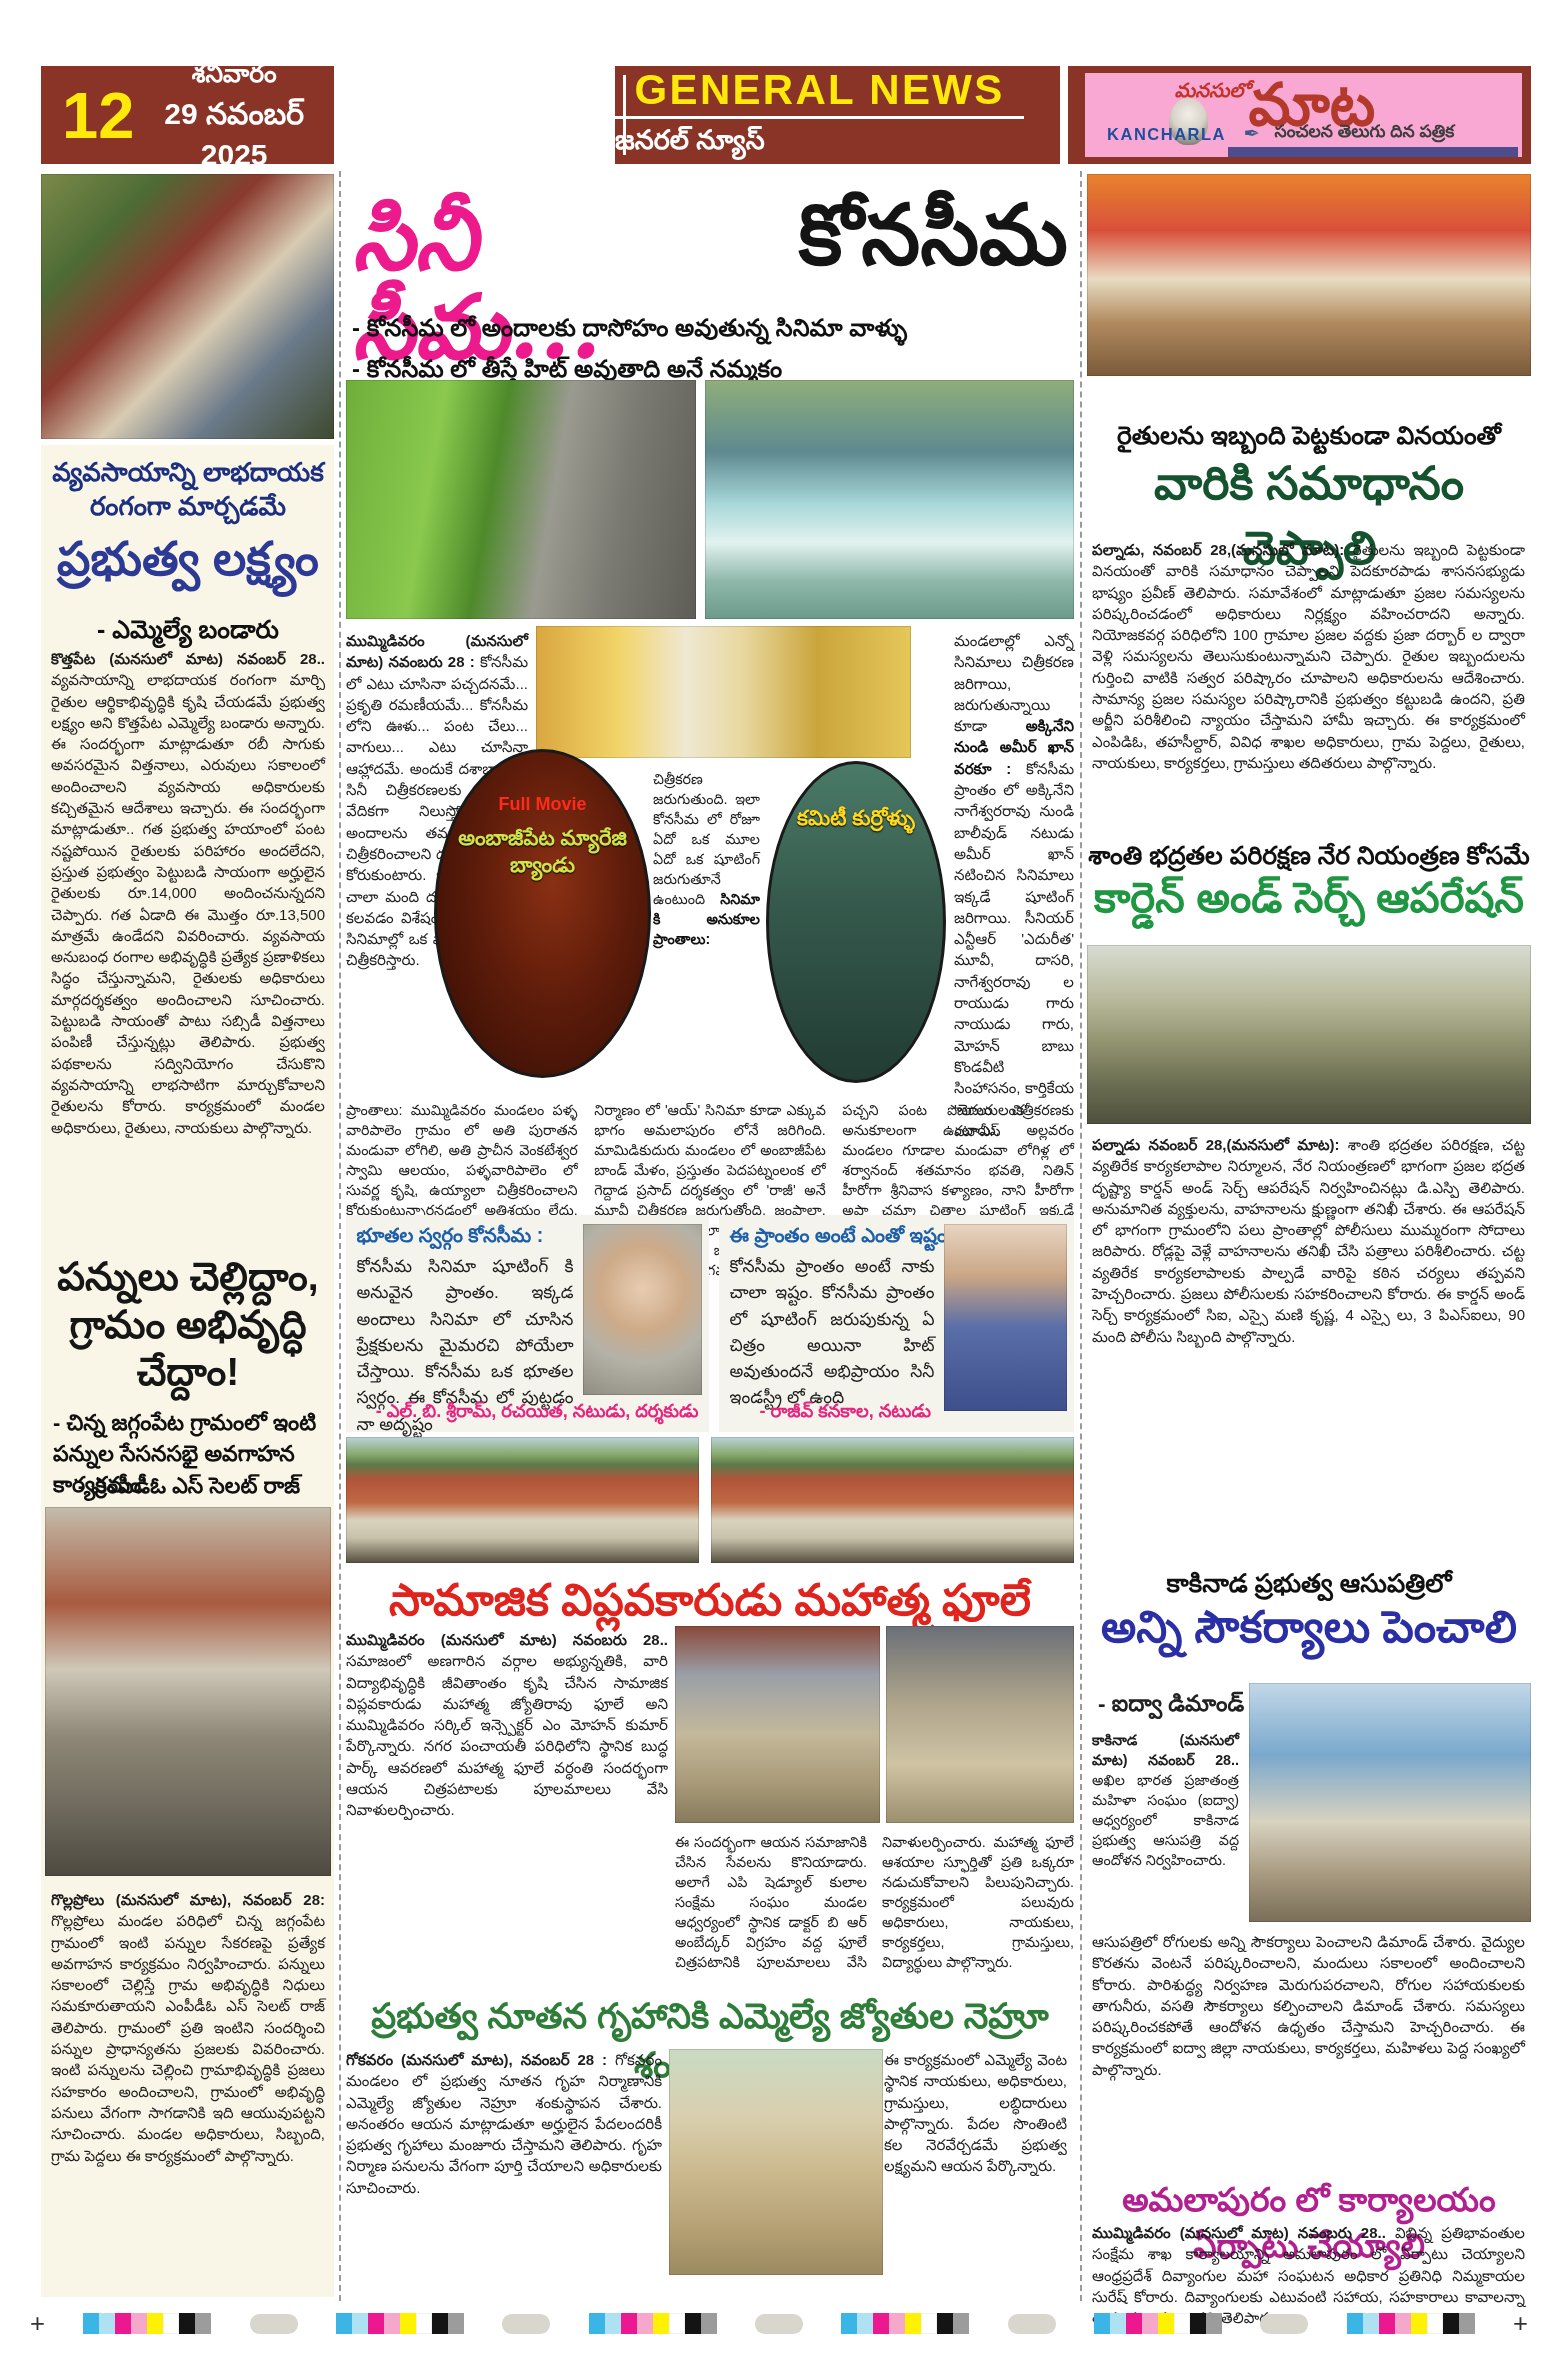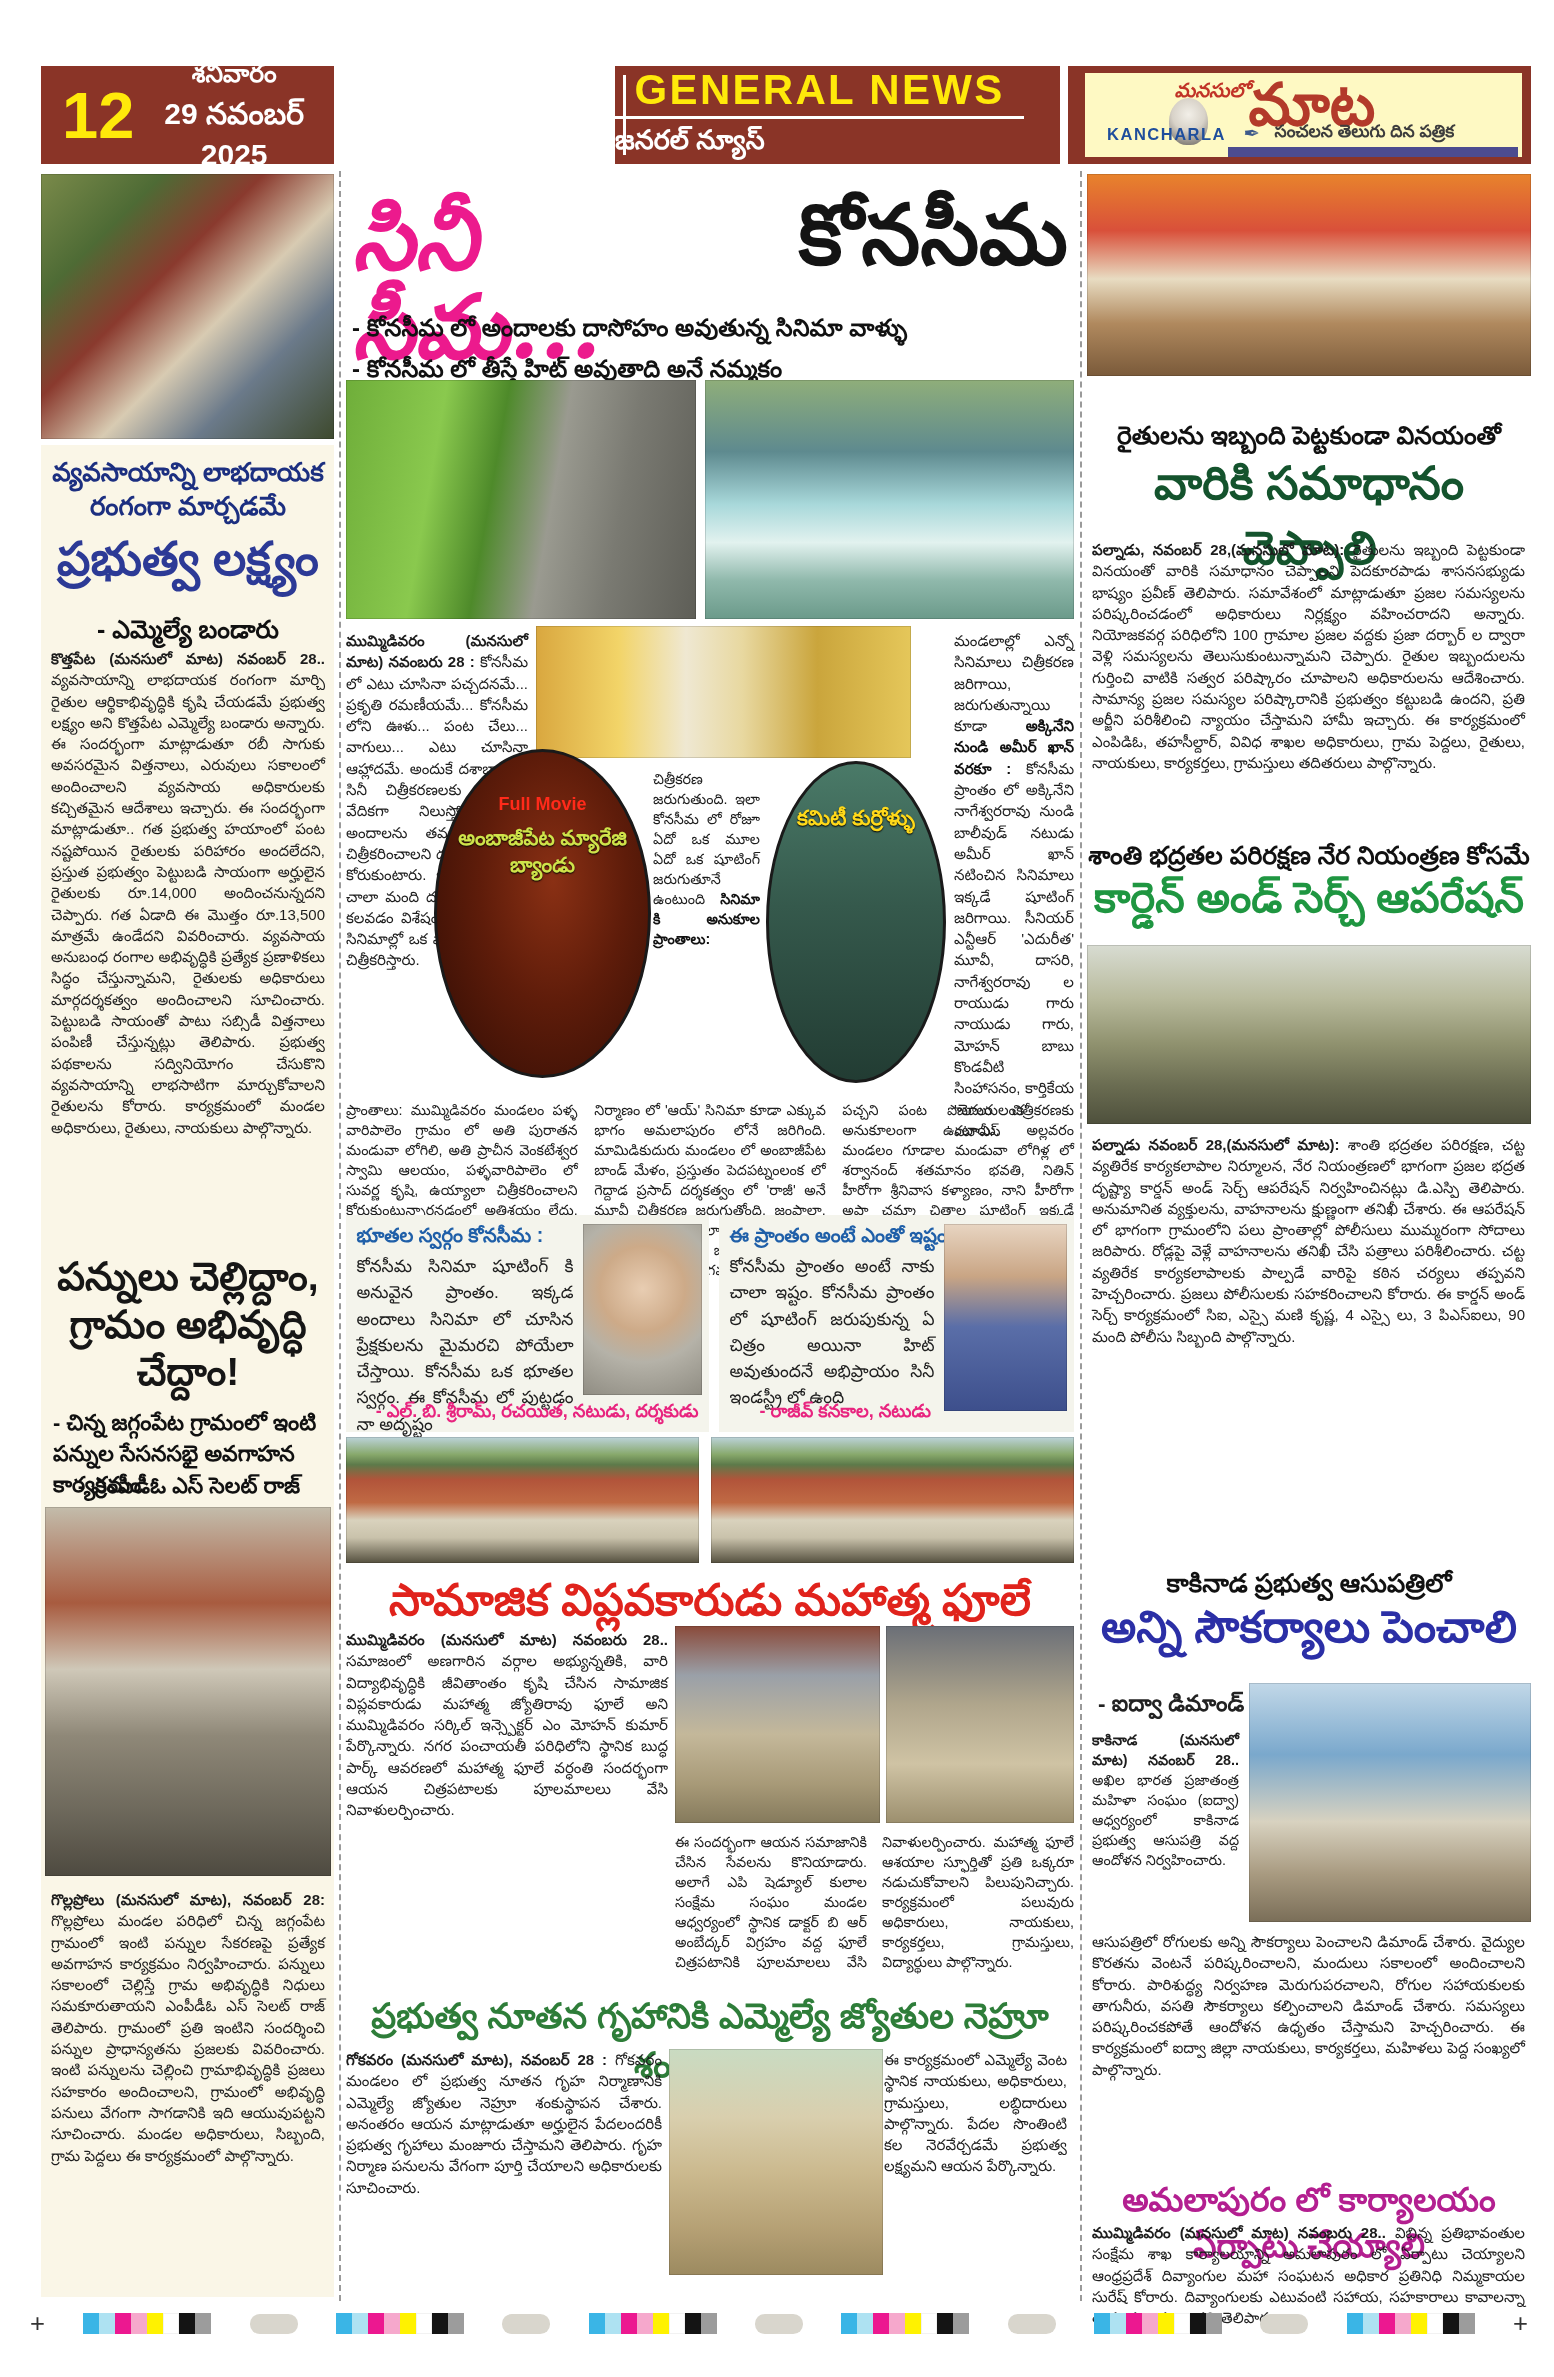--- a/index.html
+++ b/index.html
@@ -19,21 +19,21 @@
   .hdates{flex:1;text-align:center;color:#fff;font-weight:bold;}
   .hday{font-size:25px;}
   .hdate{font-size:30px;margin-top:3px;}
   .hdr-center{left:615px;top:66px;width:445px;height:98px;display:flex;flex-direction:column;
               align-items:flex-start;justify-content:center;}
   .hdr-center:before{content:"";position:absolute;left:7.5px;top:9px;bottom:9px;width:3px;background:#fff;}
   .gen-en{font-size:42px;font-weight:bold;color:#ffe90a;letter-spacing:2.3px;line-height:1.05;
           border-bottom:3px solid #fff;padding:0 19.6px 4.5px 19.6px;}
   .gen-te{font-size:27px;font-weight:bold;color:#fff;margin-top:6px;}
   .hdr-right{left:1068px;top:66px;width:463px;height:98px;}
-  .logo-box{position:absolute;left:16.5px;top:6.8px;right:9px;bottom:6.8px;background:#fef9c3;text-decoration:underline;}
+  .logo-box{position:absolute;left:16.5px;top:6.8px;right:9px;bottom:6.8px;background:#f9a8d4;text-decoration:underline;}
   .logo-pre{position:absolute;left:90px;top:6px;color:#c13327;font-size:19.6px;font-weight:bold;
             font-family:"DejaVu Serif",serif;font-style:italic;}
   .logo-face{position:absolute;left:84px;top:25.6px;width:39px;height:47px;border-radius:50% 50% 45% 45%;
              background:radial-gradient(circle at 50% 35%,#f2efe8 0%,#d8d2c8 45%,#6e6a64 95%);}
   .logo-name{position:absolute;left:164px;top:0px;color:#b33a2a;font-size:59px;font-weight:bold;line-height:1.1;
              font-family:"DejaVu Serif",serif;}
   .logo-pub{position:absolute;left:22.6px;bottom:13.5px;color:#1f4e9c;font-size:16.5px;font-weight:bold;letter-spacing:1.5px;}
   .logo-pen{position:absolute;left:159px;bottom:12px;color:#3e5a8a;font-size:19.6px;}
   .logo-tag{position:absolute;left:190px;bottom:12px;color:#3d3d3d;font-size:17.3px;font-weight:bold;}
   .logo-bar{position:absolute;left:143px;right:4.5px;bottom:0px;height:9.8px;background:#4c4c8f;}

